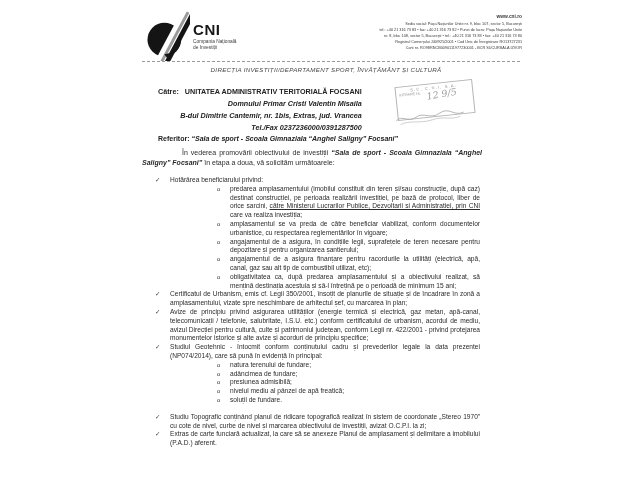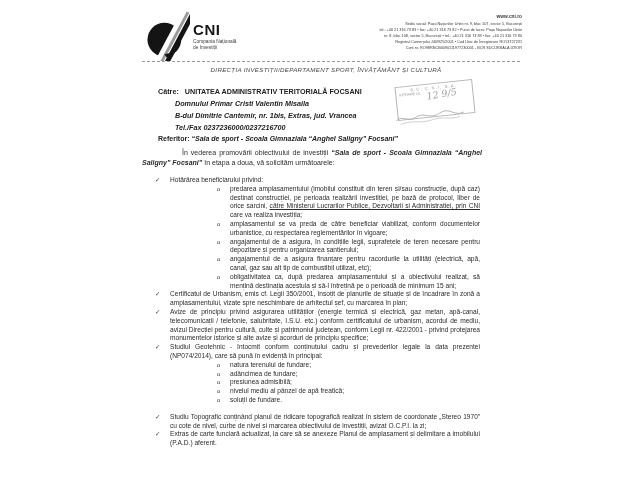--- a/index.html
+++ b/index.html
@@ -17,21 +17,21 @@
   .contact{position:absolute;top:14px;right:118px;text-align:right;color:#3a3a3a;}
   .www{font-size:4.8px;font-weight:bold;margin-bottom:1.5px;}
   .cl{font-size:3.8px;line-height:6.1px;white-space:nowrap;}
 
   .divider{position:absolute;top:61px;left:142px;width:378px;border-top:1px dashed #9a9a9a;height:0;}
 
   .dept{position:absolute;top:66px;left:142px;width:368px;text-align:center;
         font-size:6.2px;font-style:italic;color:#4a4a4a;letter-spacing:.3px;}
 
   
-  .addr{position:absolute;top:86px;left:158px;font-size:7.2px;line-height:12px;font-weight:bold;color:#222;}
+  .addr{position:absolute;top:86px;left:158px;font-size:7.2px;line-height:12px;font-weight:bold;color:#222;text-align:right;}
   .addr-label{margin-right:6px;}
   .addr-rest{margin-left:17px;font-style:italic;}
 
   
   .stamp{position:absolute;left:396px;top:83px;width:76px;height:32px;border:1px solid #b5b5b5;
          transform:rotate(-6deg);color:#8f8f8f;}
   .stamp-top{font-size:4px;letter-spacing:1.2px;text-align:center;margin-top:1px;white-space:nowrap;}
   .stamp-row{display:flex;align-items:flex-start;padding:0 3px;font-size:3.6px;}
   .hand{font-family:"DejaVu Serif",serif;font-style:italic;font-size:9.5px;color:#a0a0a0;
         transform:rotate(-4deg);margin-left:6px;margin-top:-1px;white-space:nowrap;}
@@ -89,21 +89,21 @@
   <div class="divider"></div>
 
   <div class="dept">DIRECȚIA INVESTIȚII/DEPARTAMENT SPORT, ÎNVĂȚĂMÂNT ȘI CULTURĂ</div>
 
   <div class="addr">
     <div>
       <span class="addr-label">Către:</span><span>UNITATEA ADMINISTRATIV TERITORIALĂ FOCSANI</span>
     </div>
     <div class="addr-rest">Domnului Primar Cristi Valentin Misaila</div>
     <div class="addr-rest">B-dul Dimitrie Cantemir, nr. 1bis, Extras, jud. Vrancea</div>
-    <div class="addr-rest">Tel./Fax 0237236000/0237216700</div>
+    <div class="addr-rest">Tel./Fax 0237236000/0391287500</div>
   </div>
 
   <div class="stamp">
     <div class="stamp-top">S.C. C.N.I. S.A.</div>
     <div class="stamp-row">
       <span>INTRARE Nr.</span>
       <span class="hand">12 9/5</span>
     </div>
   </div>
   <svg class="squiggle" width="80" height="18">

